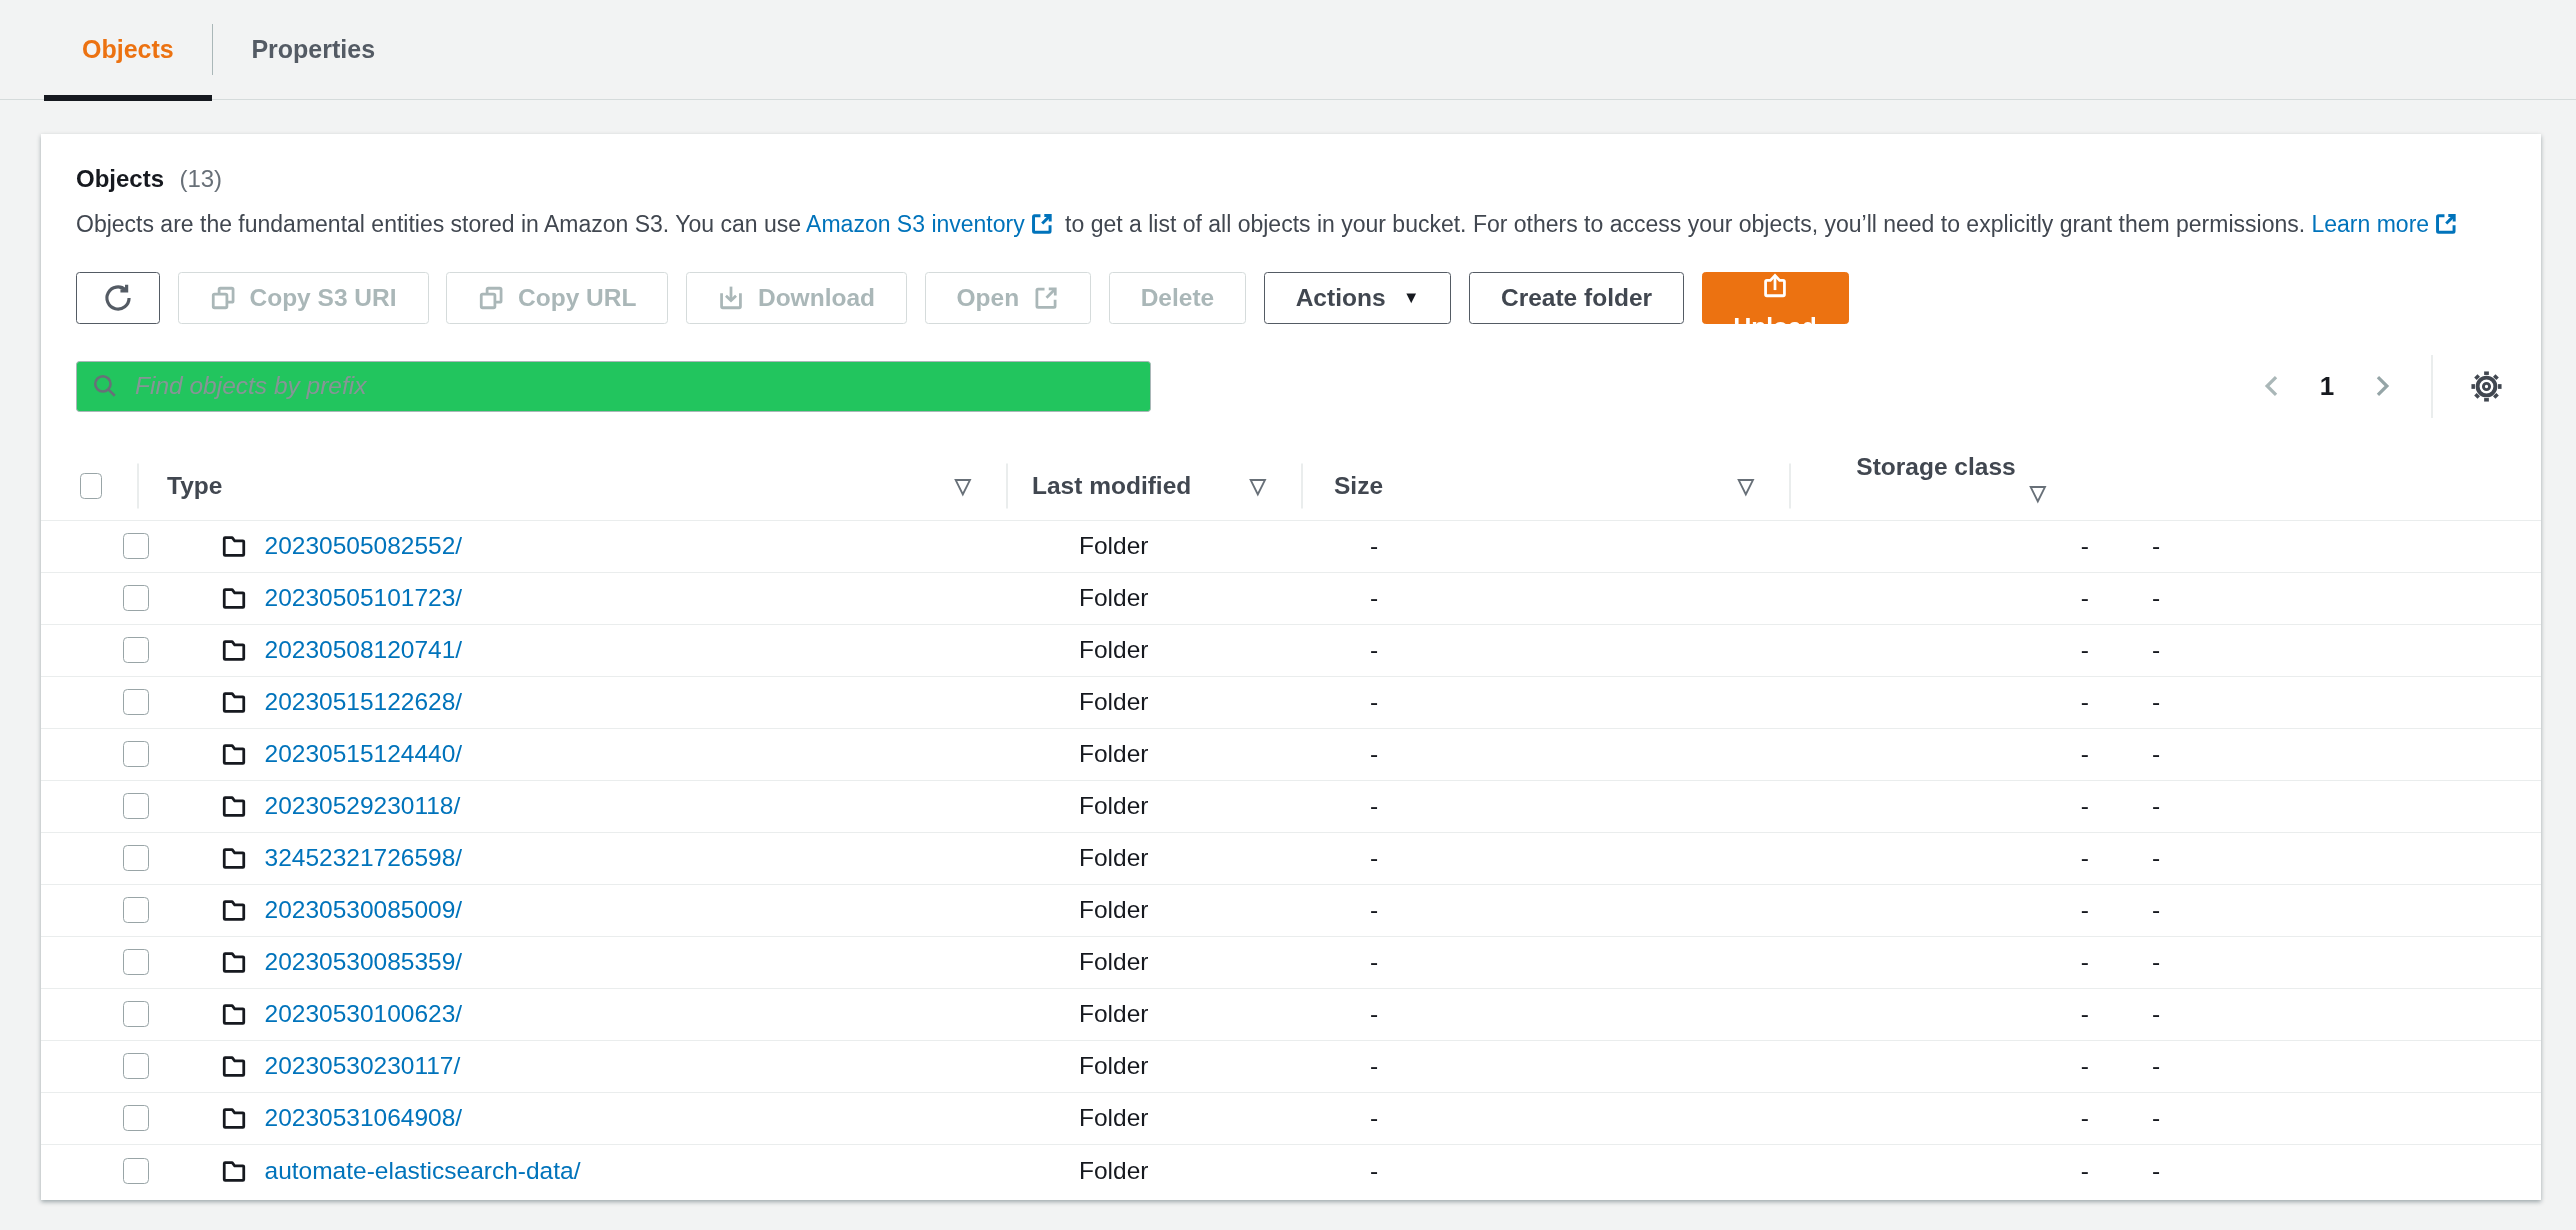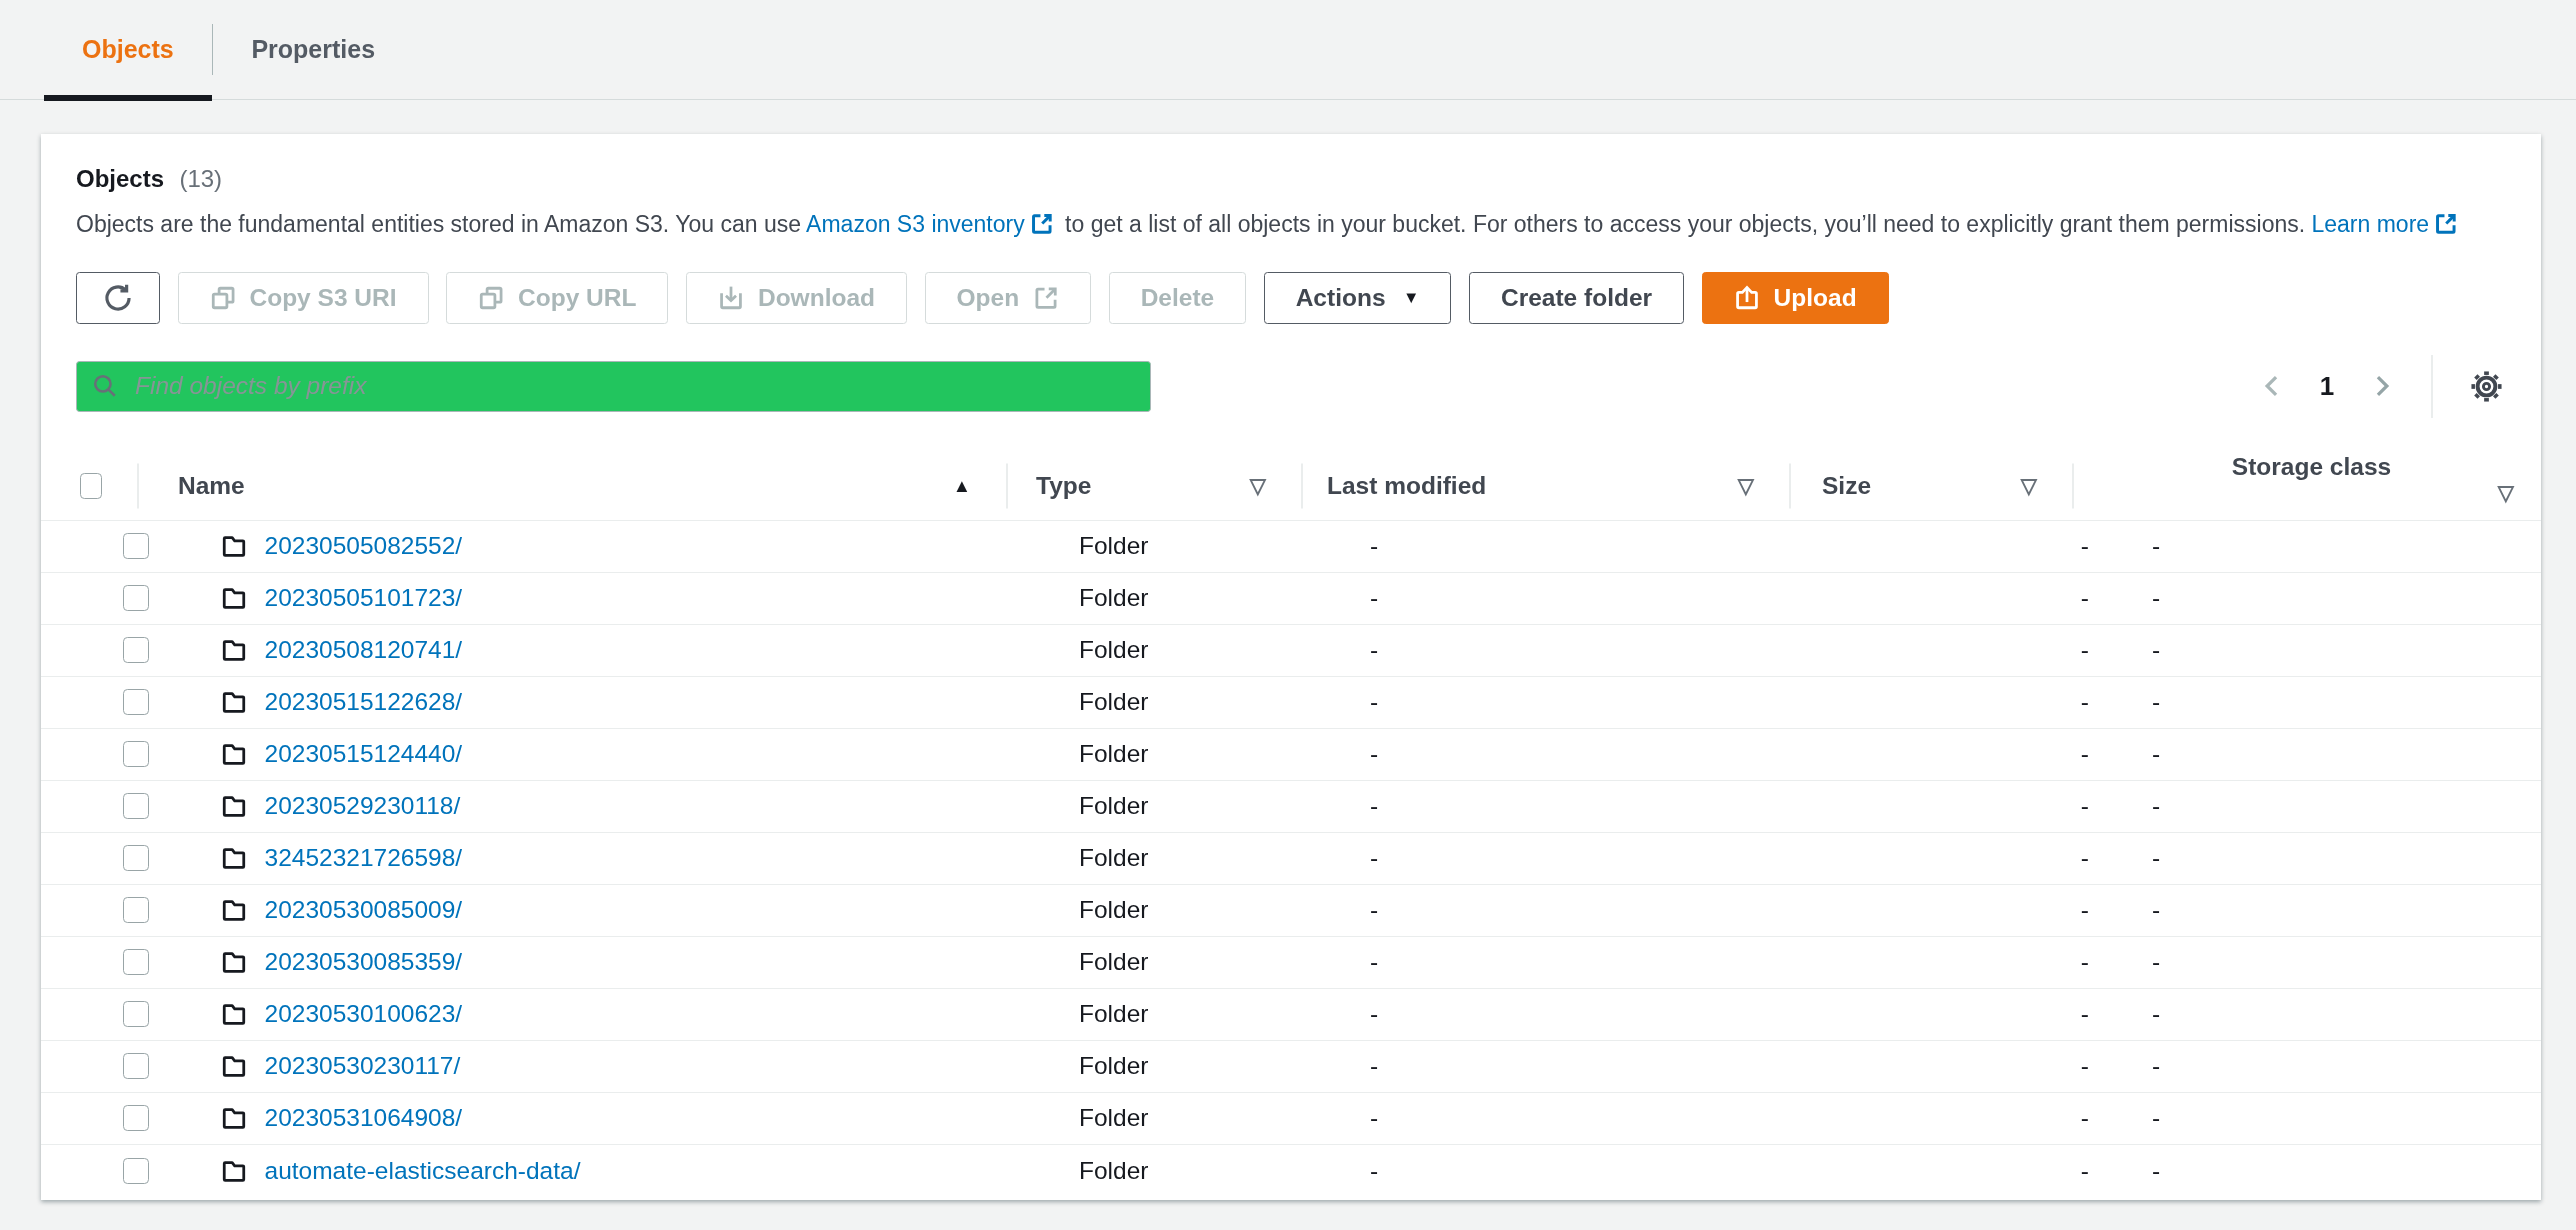--- a/index.html
+++ b/index.html
@@ -59,21 +59,21 @@
   .btn {
     height:52px; border-radius:3.5px;
     display:inline-flex; align-items:center; gap:14px;
     padding:0 31px;
     font-family:"Liberation Sans", sans-serif;
     font-size:24.5px; font-weight:700;
     background:#fff; cursor:pointer;
   }
   .btn.secondary { border:1.7px solid #545b64; color:#414750; }
   .btn.disabled  { border:1.7px solid #d5dbdb; color:#aab7b8; cursor:default; }
-  .btn.primary   { background:#ec7211; border:1.7px solid #ec7211; color:#fff; }
+  .btn.primary   { background:#ec7211; border:1.7px solid #ec7211; color:#fff;flex-direction:column; }
   .btn.icon-only { width:84px; padding:0; justify-content:center; }
   .caret { font-size:16.6px; color:#16191f; margin-left:3.5px; }
 
   
   .search-row { margin-top:31px; display:flex; align-items:center; }
   .search-box { position:relative; width:1075px; }
   .search-box input {
     width:100%; height:51px;
     border:1.7px solid #aab7b8; border-radius:3.5px;
     padding:0 17.5px 0 58px;
@@ -303,24 +303,20 @@
             </span>
         </button>
       </div>
     </div>
 
     <div class="obj-table" style="margin-left:-35px; margin-right:-35px;">
       <div class="tgrid thead">
         <div class="th col-check">
           <span class="checkbox"></span>
         </div>
-        <div class="th col-name">
-          <span class="hlabel">Name</span>
-          <span class="hicon sort-asc">▲</span>
-        </div>
         <div class="th">
           <span class="hlabel">Type</span>
           <span class="hicon filter-glyph">▽</span>
         </div>
         <div class="th" style="padding-left:26px;">
           <span class="hlabel">Last modified</span>
           <span class="hicon filter-glyph">▽</span>
         </div>
         <div class="th" style="padding-left:33px;">
           <span class="hlabel">Size</span>

